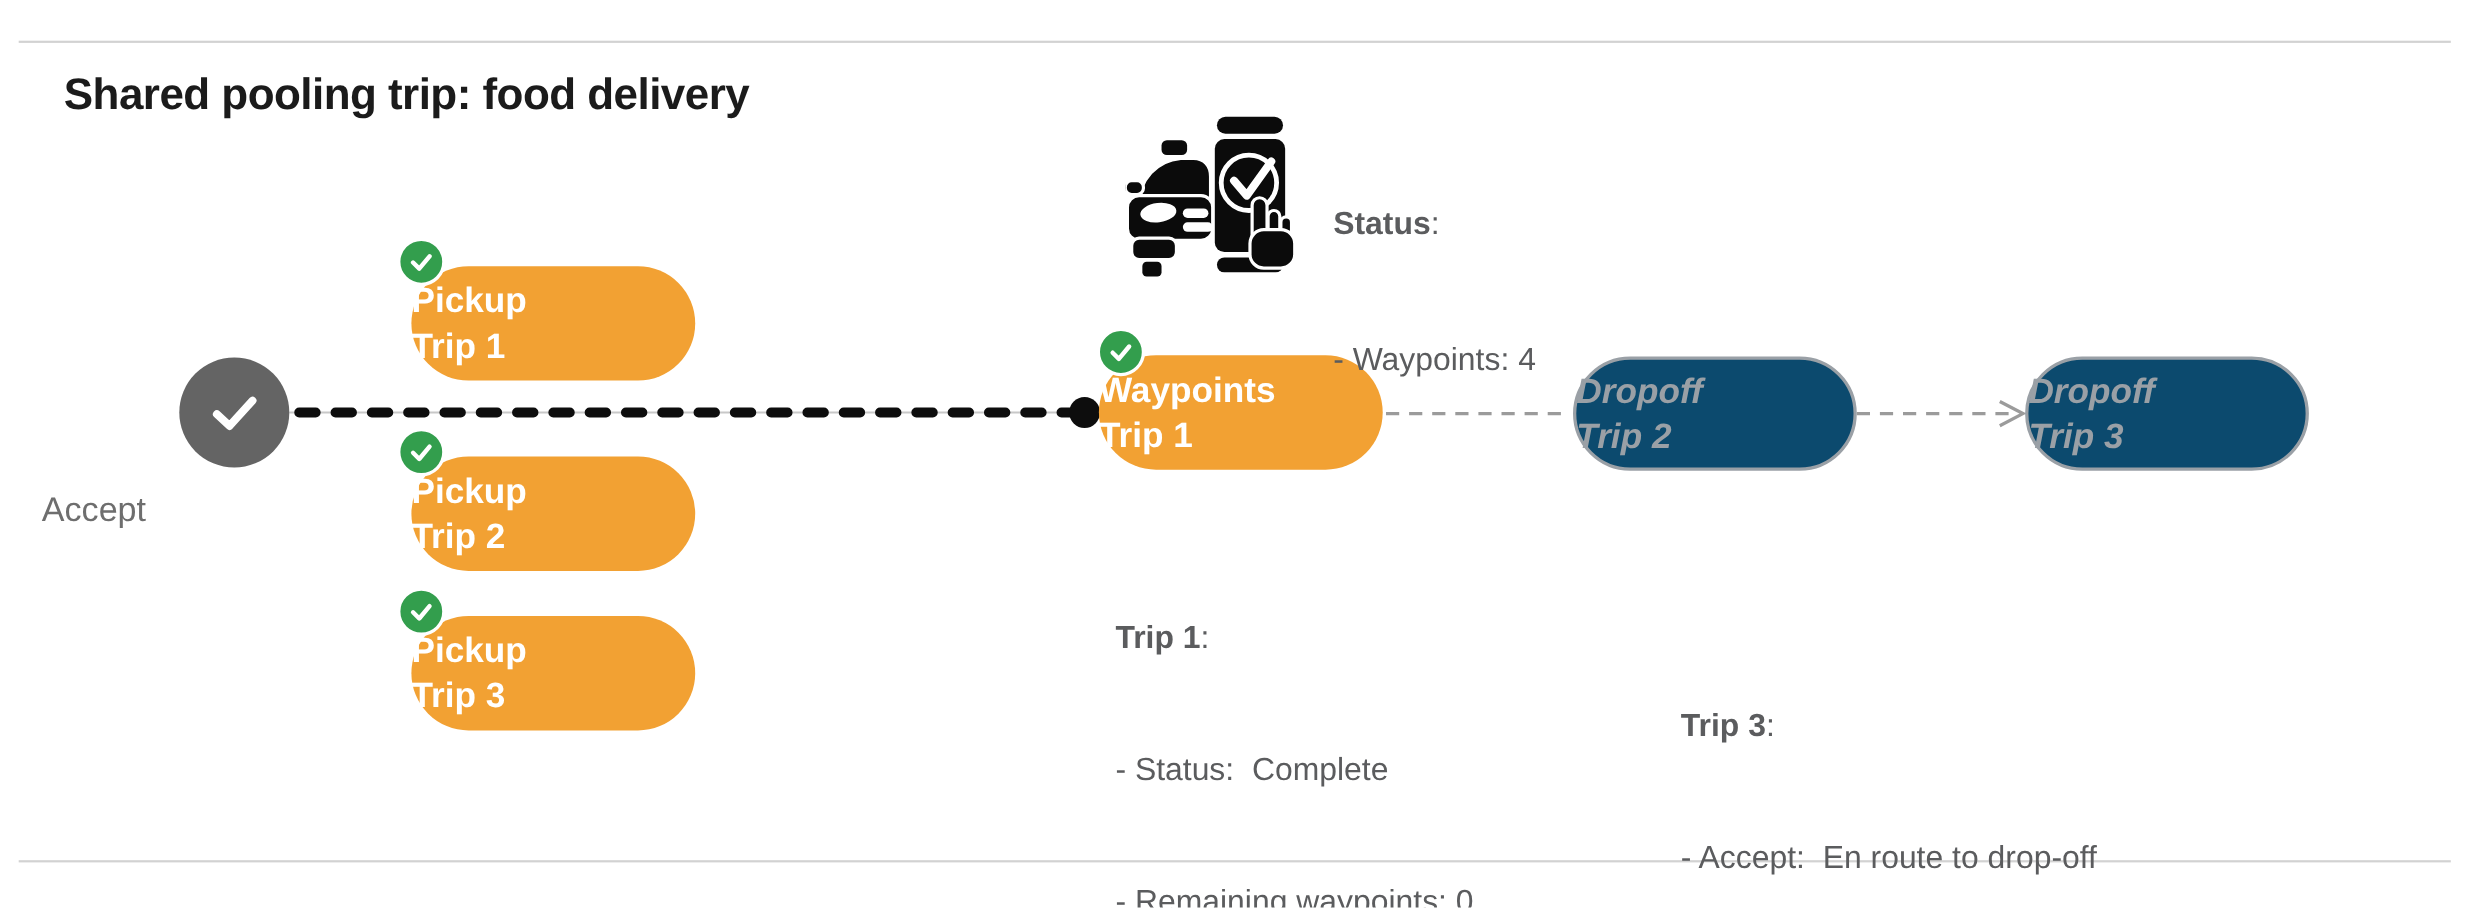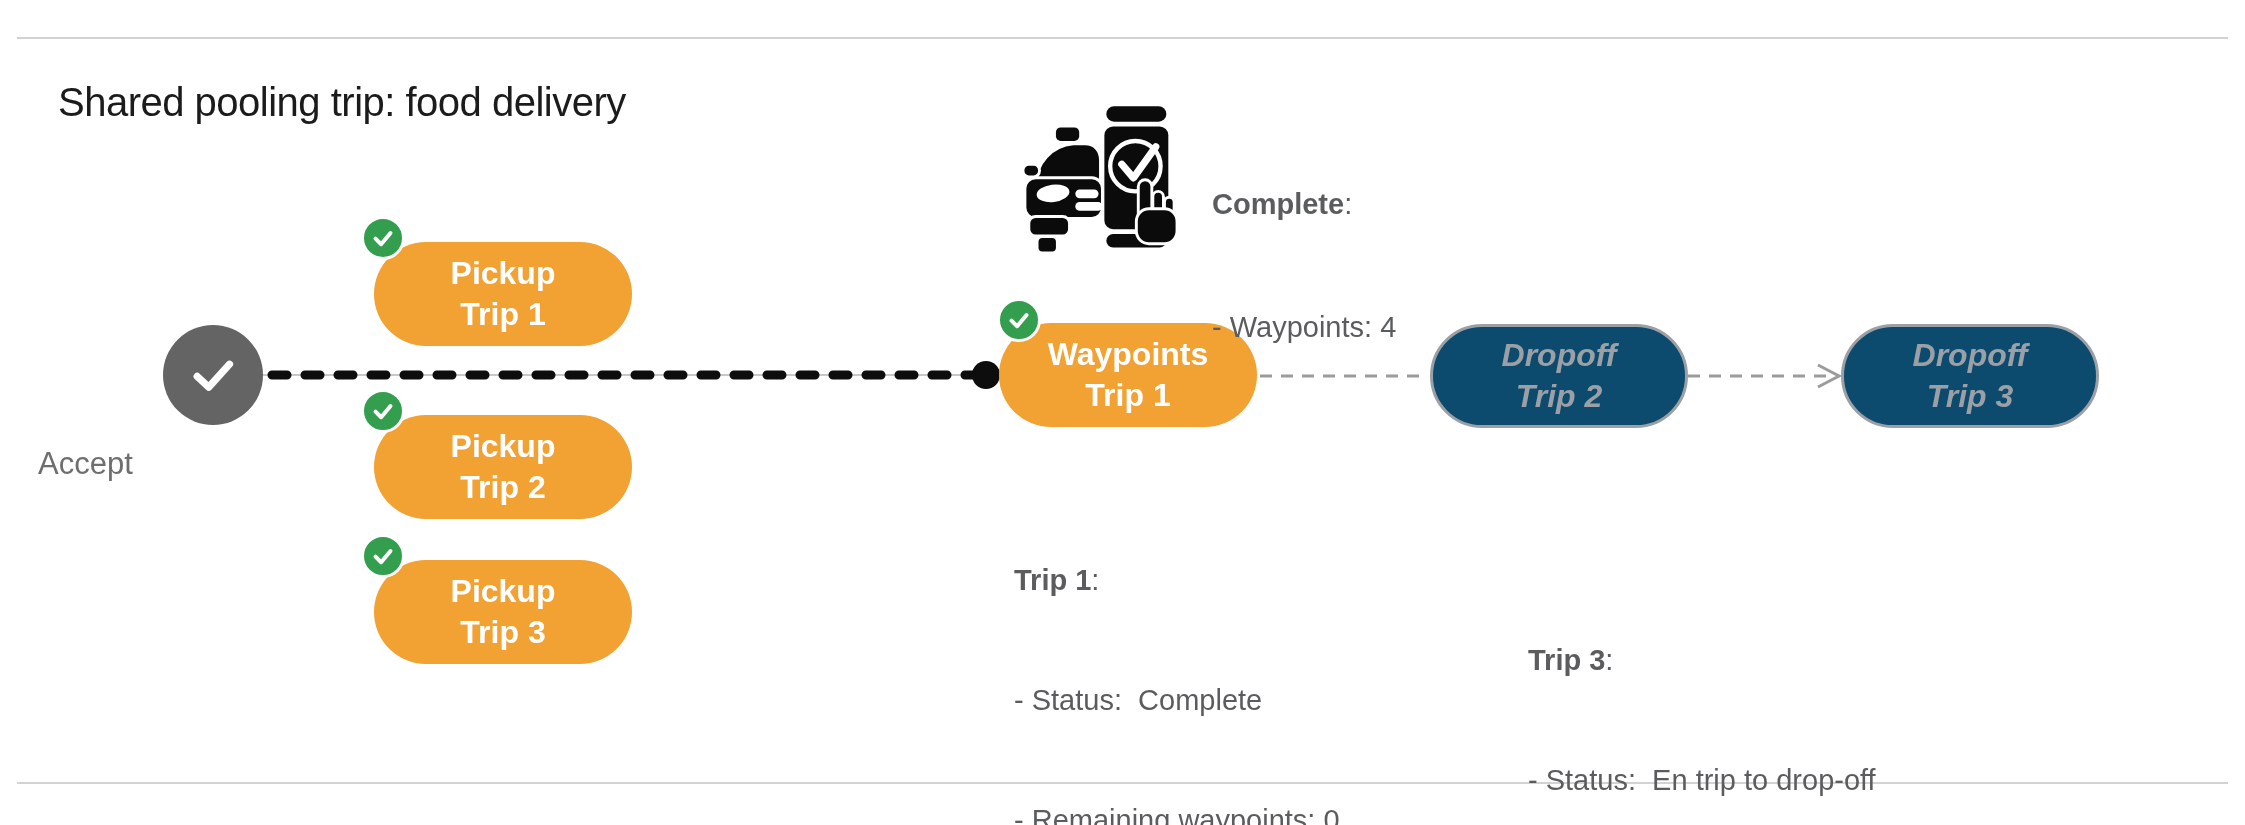--- a/index.html
+++ b/index.html
@@ -6,37 +6,37 @@
     --orange:#F2A133; --green:#339E4D; --node-gray:#646464; --outline-gray:#9AA0A6;
     --text-gray:#5B5C5E; --title-black:#1B1B1B; --line-black:#0D0D0D;
     --divider-gray:#D2D2D2; --connector-gray:#9B9B9B;
   }
   *{box-sizing:border-box;margin:0;padding:0;}
   body{background:#fff;font-family:"Liberation Sans","DejaVu Sans",sans-serif;}
   .canvas{position:relative;width:2245px;height:825px;background:#fff;overflow:hidden;}
   .divider{position:absolute;left:17px;width:2211px;height:2px;background:var(--divider-gray);}
   .divider.top{top:37px;}
   .divider.bottom{top:782px;}
-  .title{position:absolute;left:58px;top:64px;font-size:40px;font-weight:400;color:var(--title-black);letter-spacing:-0.5px;margin-top:16px;}
+  .title{position:absolute;left:58px;top:64px;font-size:40px;font-weight:700;color:var(--title-black);letter-spacing:-0.5px;}
   
   .connector-layer{position:absolute;left:0;top:0;width:2245px;height:825px;}
   .underlay{stroke:#C8C8C8;stroke-width:2px;}
   .black-dash{stroke:var(--line-black);stroke-width:9px;stroke-dasharray:15 18;stroke-linecap:round;}
   .gray-dash{stroke:var(--connector-gray);stroke-width:3px;stroke-dasharray:12 9;fill:none;}
   .arrow-head{stroke:var(--connector-gray);stroke-width:3px;fill:none;}
   .black-dot{fill:var(--line-black);}
   
   .start-node{position:absolute;left:163px;top:325px;width:100px;height:100px;border-radius:50%;
     background:var(--node-gray);display:flex;align-items:center;justify-content:center;}
   .start-node svg{width:72px;height:72px;}
   .start-label{position:absolute;left:38px;top:444px;width:350px;
     color:#6E6E6E;font-size:31px;line-height:39px;}
   
   .pill{position:absolute;width:258px;height:104px;border-radius:52px;display:flex;flex-direction:column;
-    align-items:center;justify-content:center;font-size:32px;font-weight:700;line-height:41px;}
+    justify-content:center;font-size:32px;font-weight:700;line-height:41px;}
   .pill.orange{background:var(--orange);color:#fff;}
   .pill.outline{background:#0c4a6e;border:3px solid var(--outline-gray);color:var(--outline-gray);font-style:italic;}
   .pill-pickup1{left:374px;top:242px;}
   .pill-pickup2{left:374px;top:415px;}
   .pill-pickup3{left:374px;top:560px;}
   .pill-complete{left:999px;top:323px;}
   .pill-dropoff2{left:1430px;top:324px;}
   .pill-dropoff3{left:1841px;top:324px;}
   
   .badge{position:absolute;width:44px;height:44px;border-radius:50%;background:var(--green);
@@ -154,32 +154,32 @@
 
     <g fill="#0b0b0b" stroke="#fff" stroke-width="3">
       <rect x="119" y="90" width="14" height="48" rx="7"></rect>
       <rect x="134" y="102" width="11" height="28" rx="5.5"></rect>
       <rect x="146" y="108" width="10" height="24" rx="5"></rect>
       <rect x="117" y="120" width="42" height="36" rx="13"></rect>
     </g>
   </svg>
 
   <div class="vehicle-text">
-    <div><span class="b">Complete</span><span>:</span></div>
+    <div><span class="b">Status</span><span>:</span></div>
     <div>- Waypoints: 4</div>
   </div>
 
   <div class="status-block status-block-1">
     <div><span class="b">Trip 1</span><span>:</span></div>
     <div>- Status:  Complete</div>
     <div>- Remaining waypoints: 0</div>
     
     
     
   </div>
 
   <div class="status-block status-block-2">
     <div><span class="b">Trip 3</span><span>:</span></div>
-    <div>- Status:  En trip to drop-off</div>
+    <div>- Accept:  En route to drop-off</div>
     
   </div>
 
 </div>
 
 </body></html>

